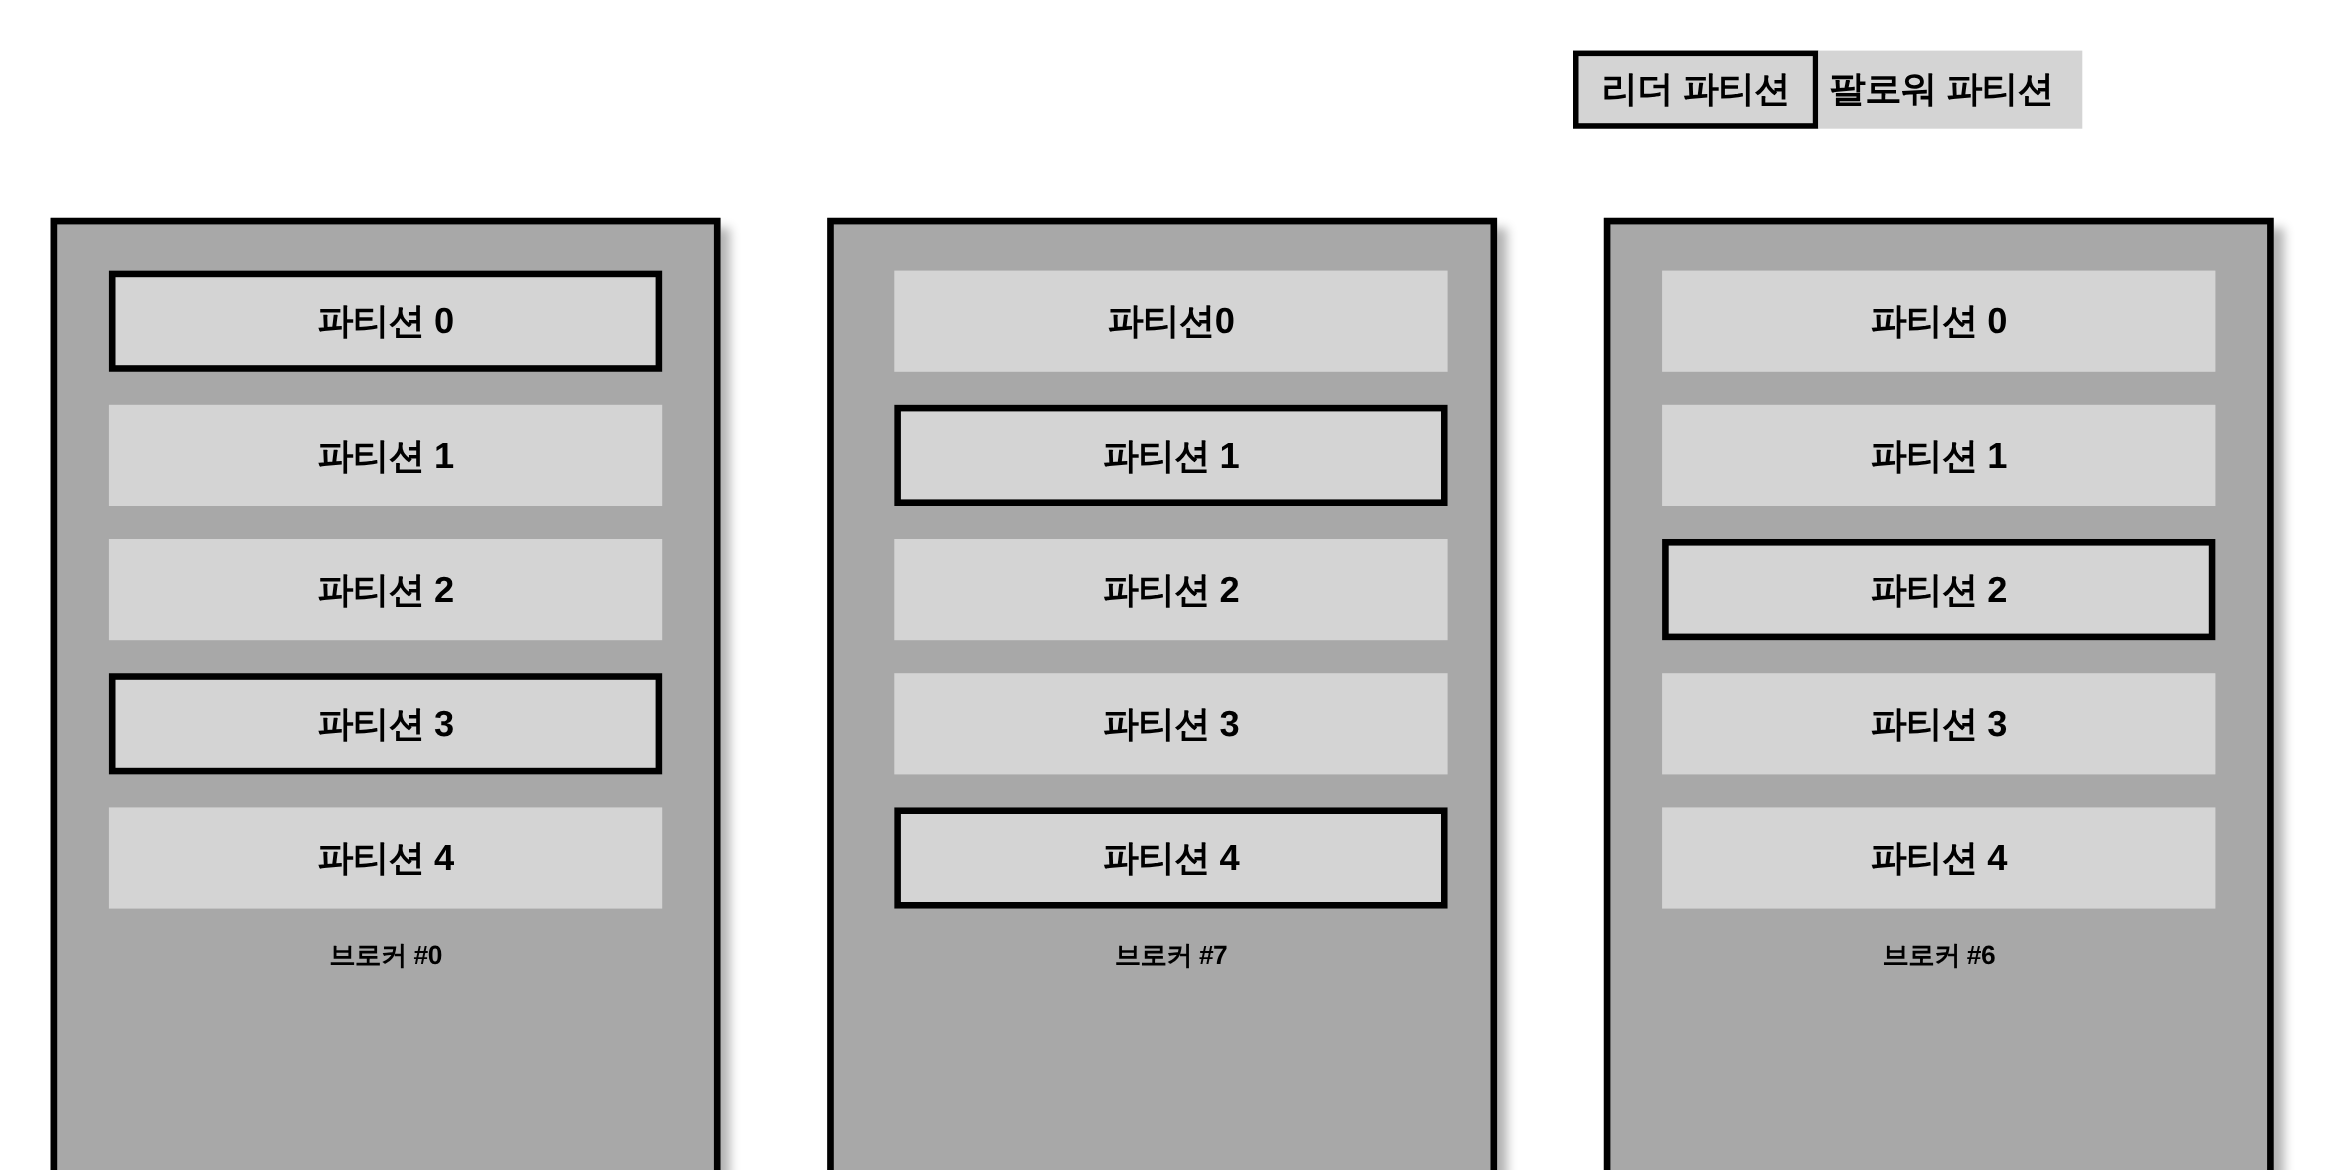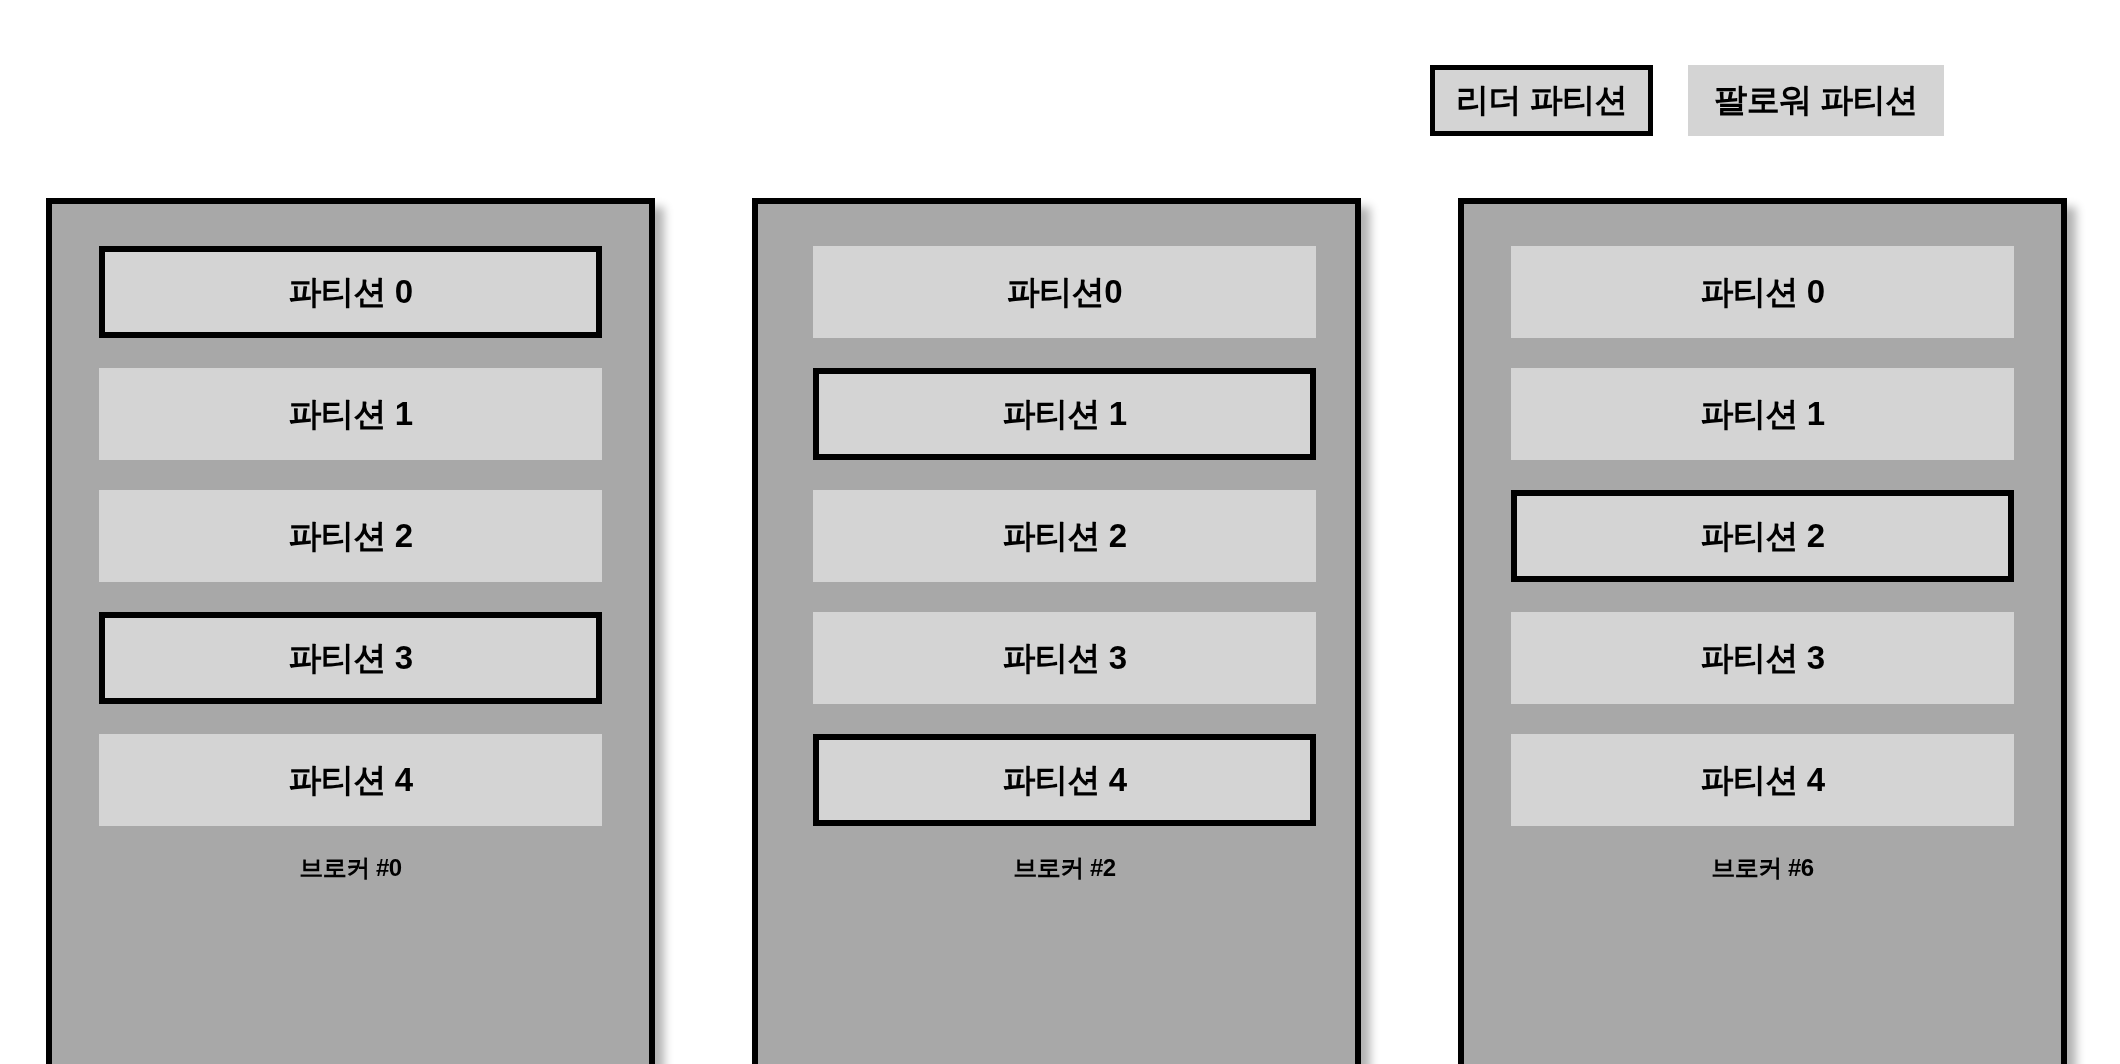--- a/index.html
+++ b/index.html
@@ -18,34 +18,33 @@
   #canvas {
     position: relative;
     width: 2120px;
     height: 1064px;
     background: #ffffff;
   }
 
   
   .legend {
     position: absolute;
-    top: 65px;
+    top: 46px;
     left: 1430px;
     display: flex;
     align-items: flex-start;
-    gap: 35px;
   }
   .legend-chip {
     background: #d4d4d4;
     color: #000000;
     font-size: 33px;
     font-weight: bold;
     letter-spacing: -0.5px;
     line-height: 1;
-    padding: 18px 26px 20px 26px;
+    padding: 18px 26px 20px 10px;
     text-align: center;
     white-space: nowrap;
   }
   .legend-chip.leader {
     border: 5px solid #000000;
     padding: 13px 21px 15px 21px;
   }
 
   
   .broker {
@@ -147,21 +146,21 @@
       <div class="partition">
         <span>파티션 2</span>
       </div>
       <div class="partition">
         <span>파티션 3</span>
       </div>
       <div class="partition leader">
         <span>파티션 4</span>
       </div>
     </div>
-    <div class="broker-label">브로커 #2</div>
+    <div class="broker-label">브로커 #7</div>
   </div>
 
   <div class="broker" id="broker-2">
     <div class="partition-list">
       <div class="partition">
         <span>파티션 0</span>
       </div>
       <div class="partition">
         <span>파티션 1</span>
       </div>

